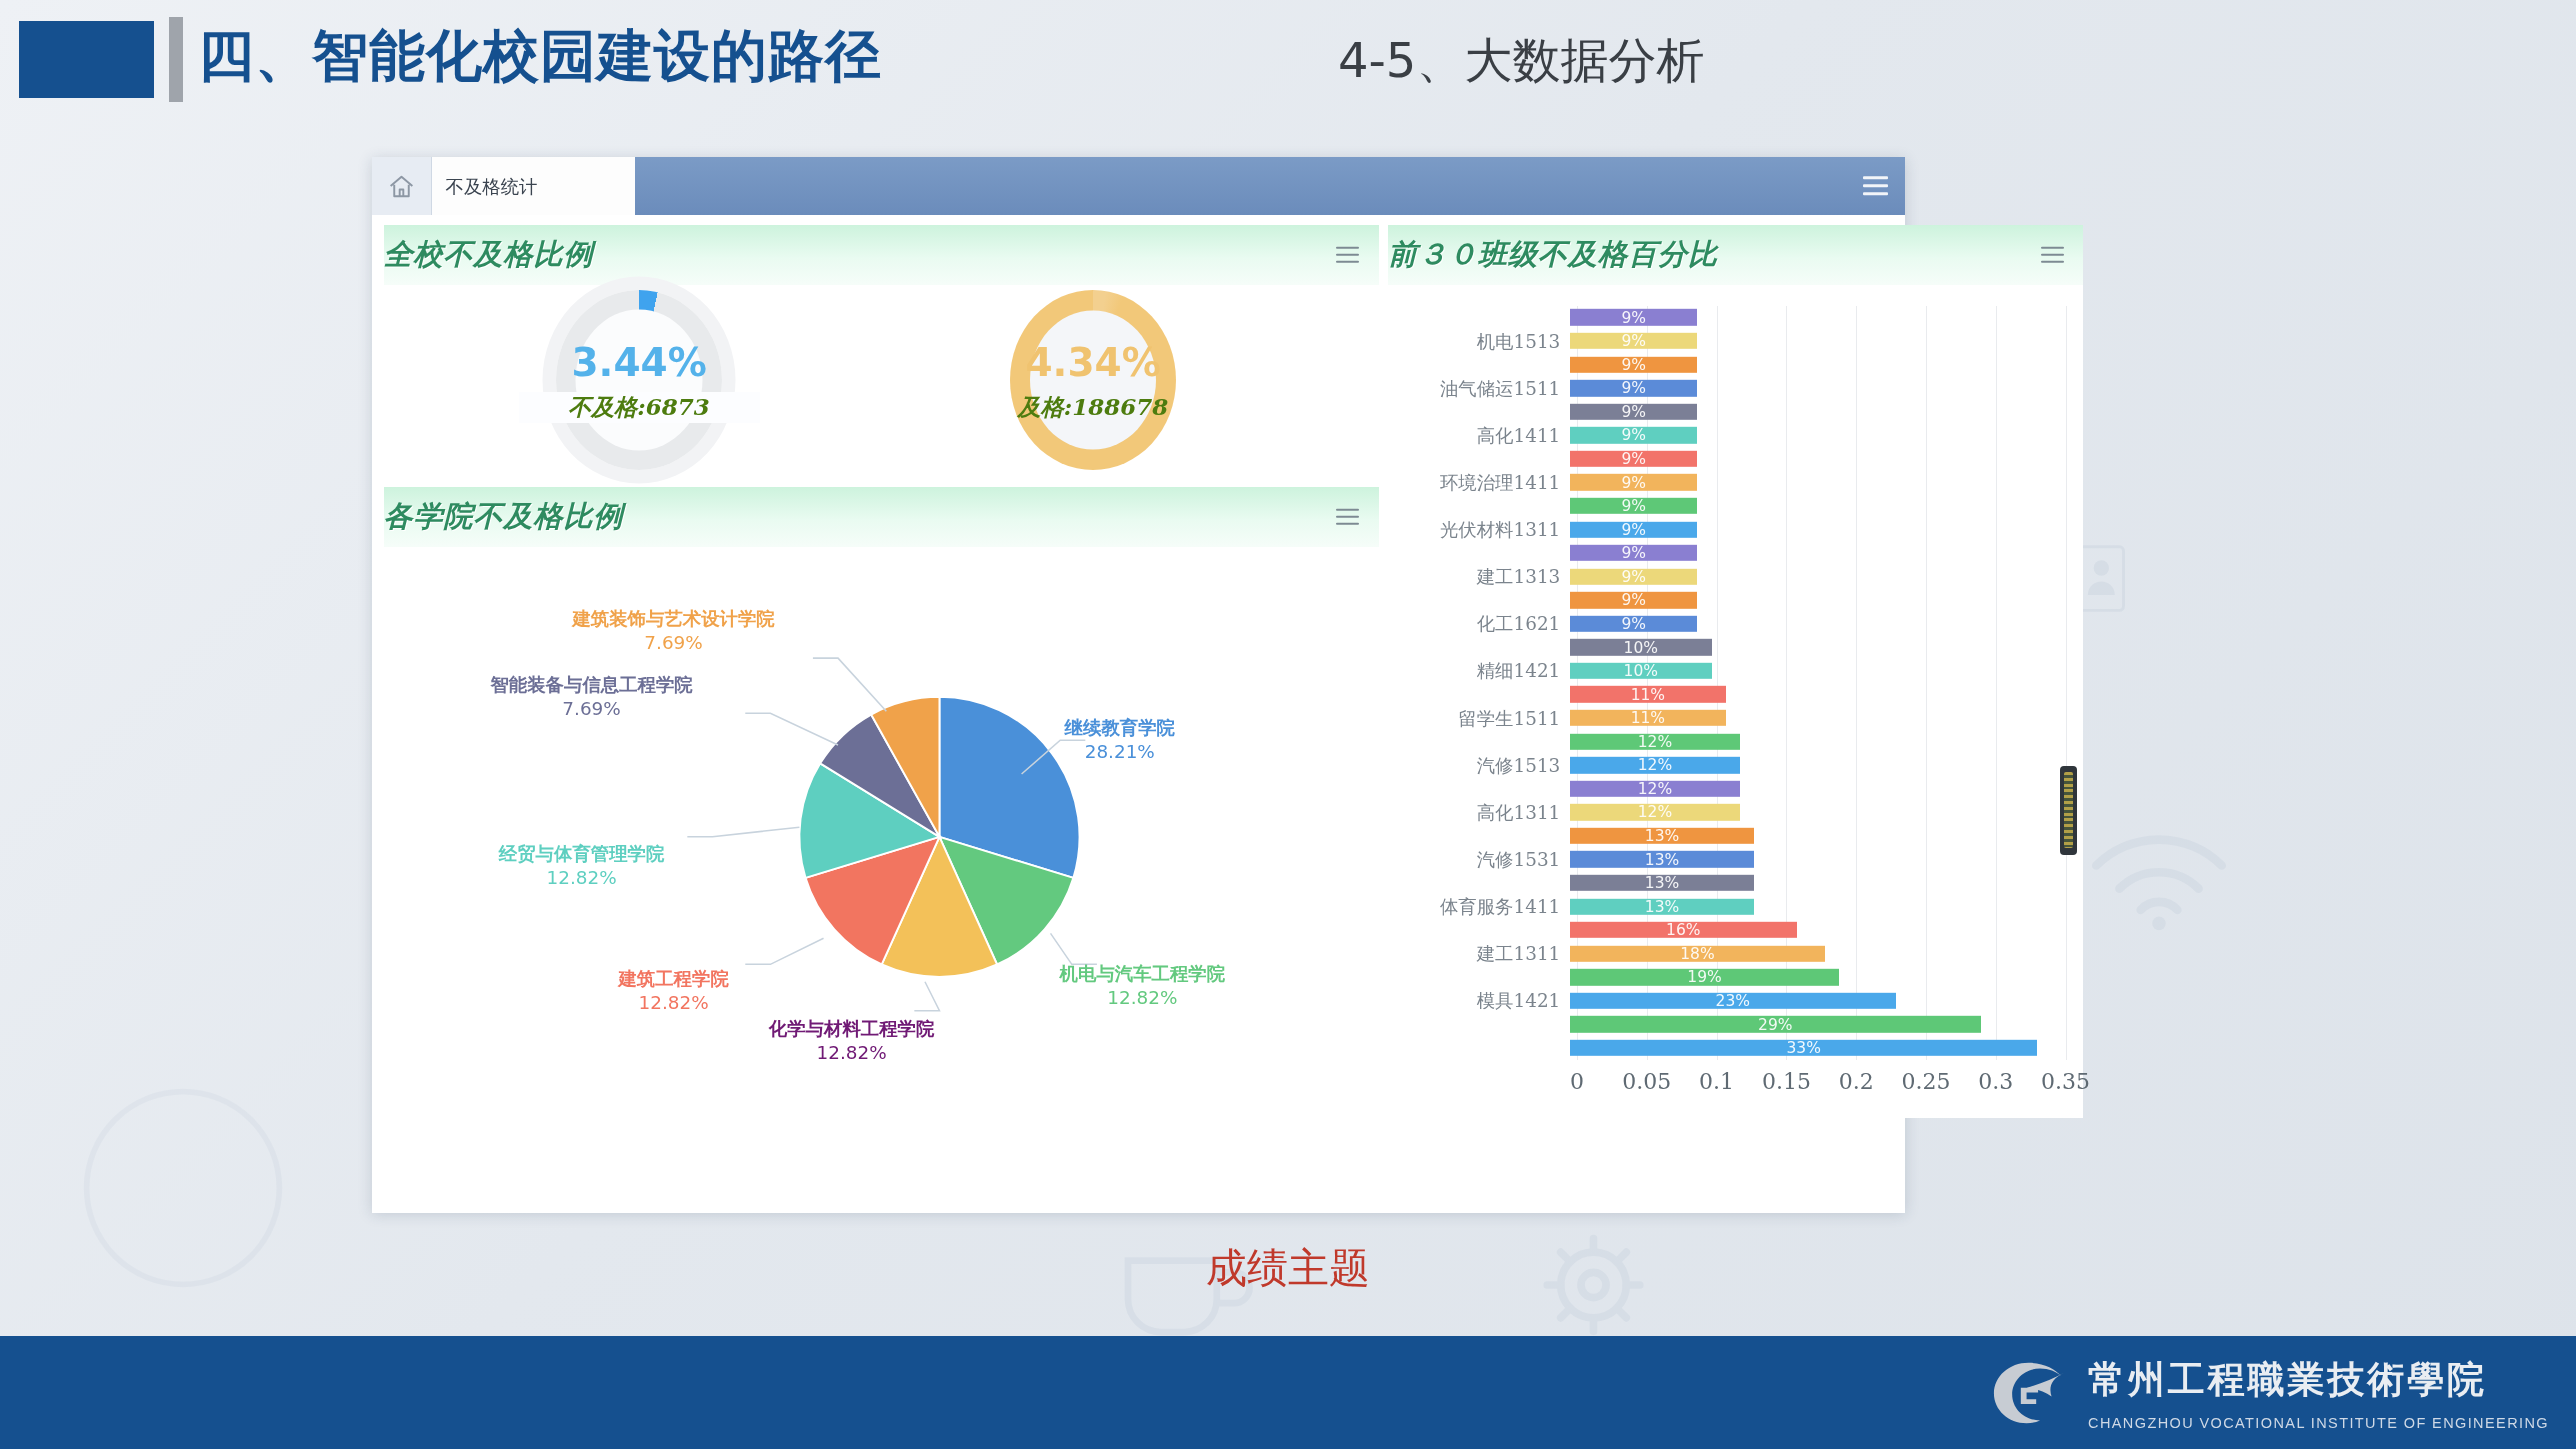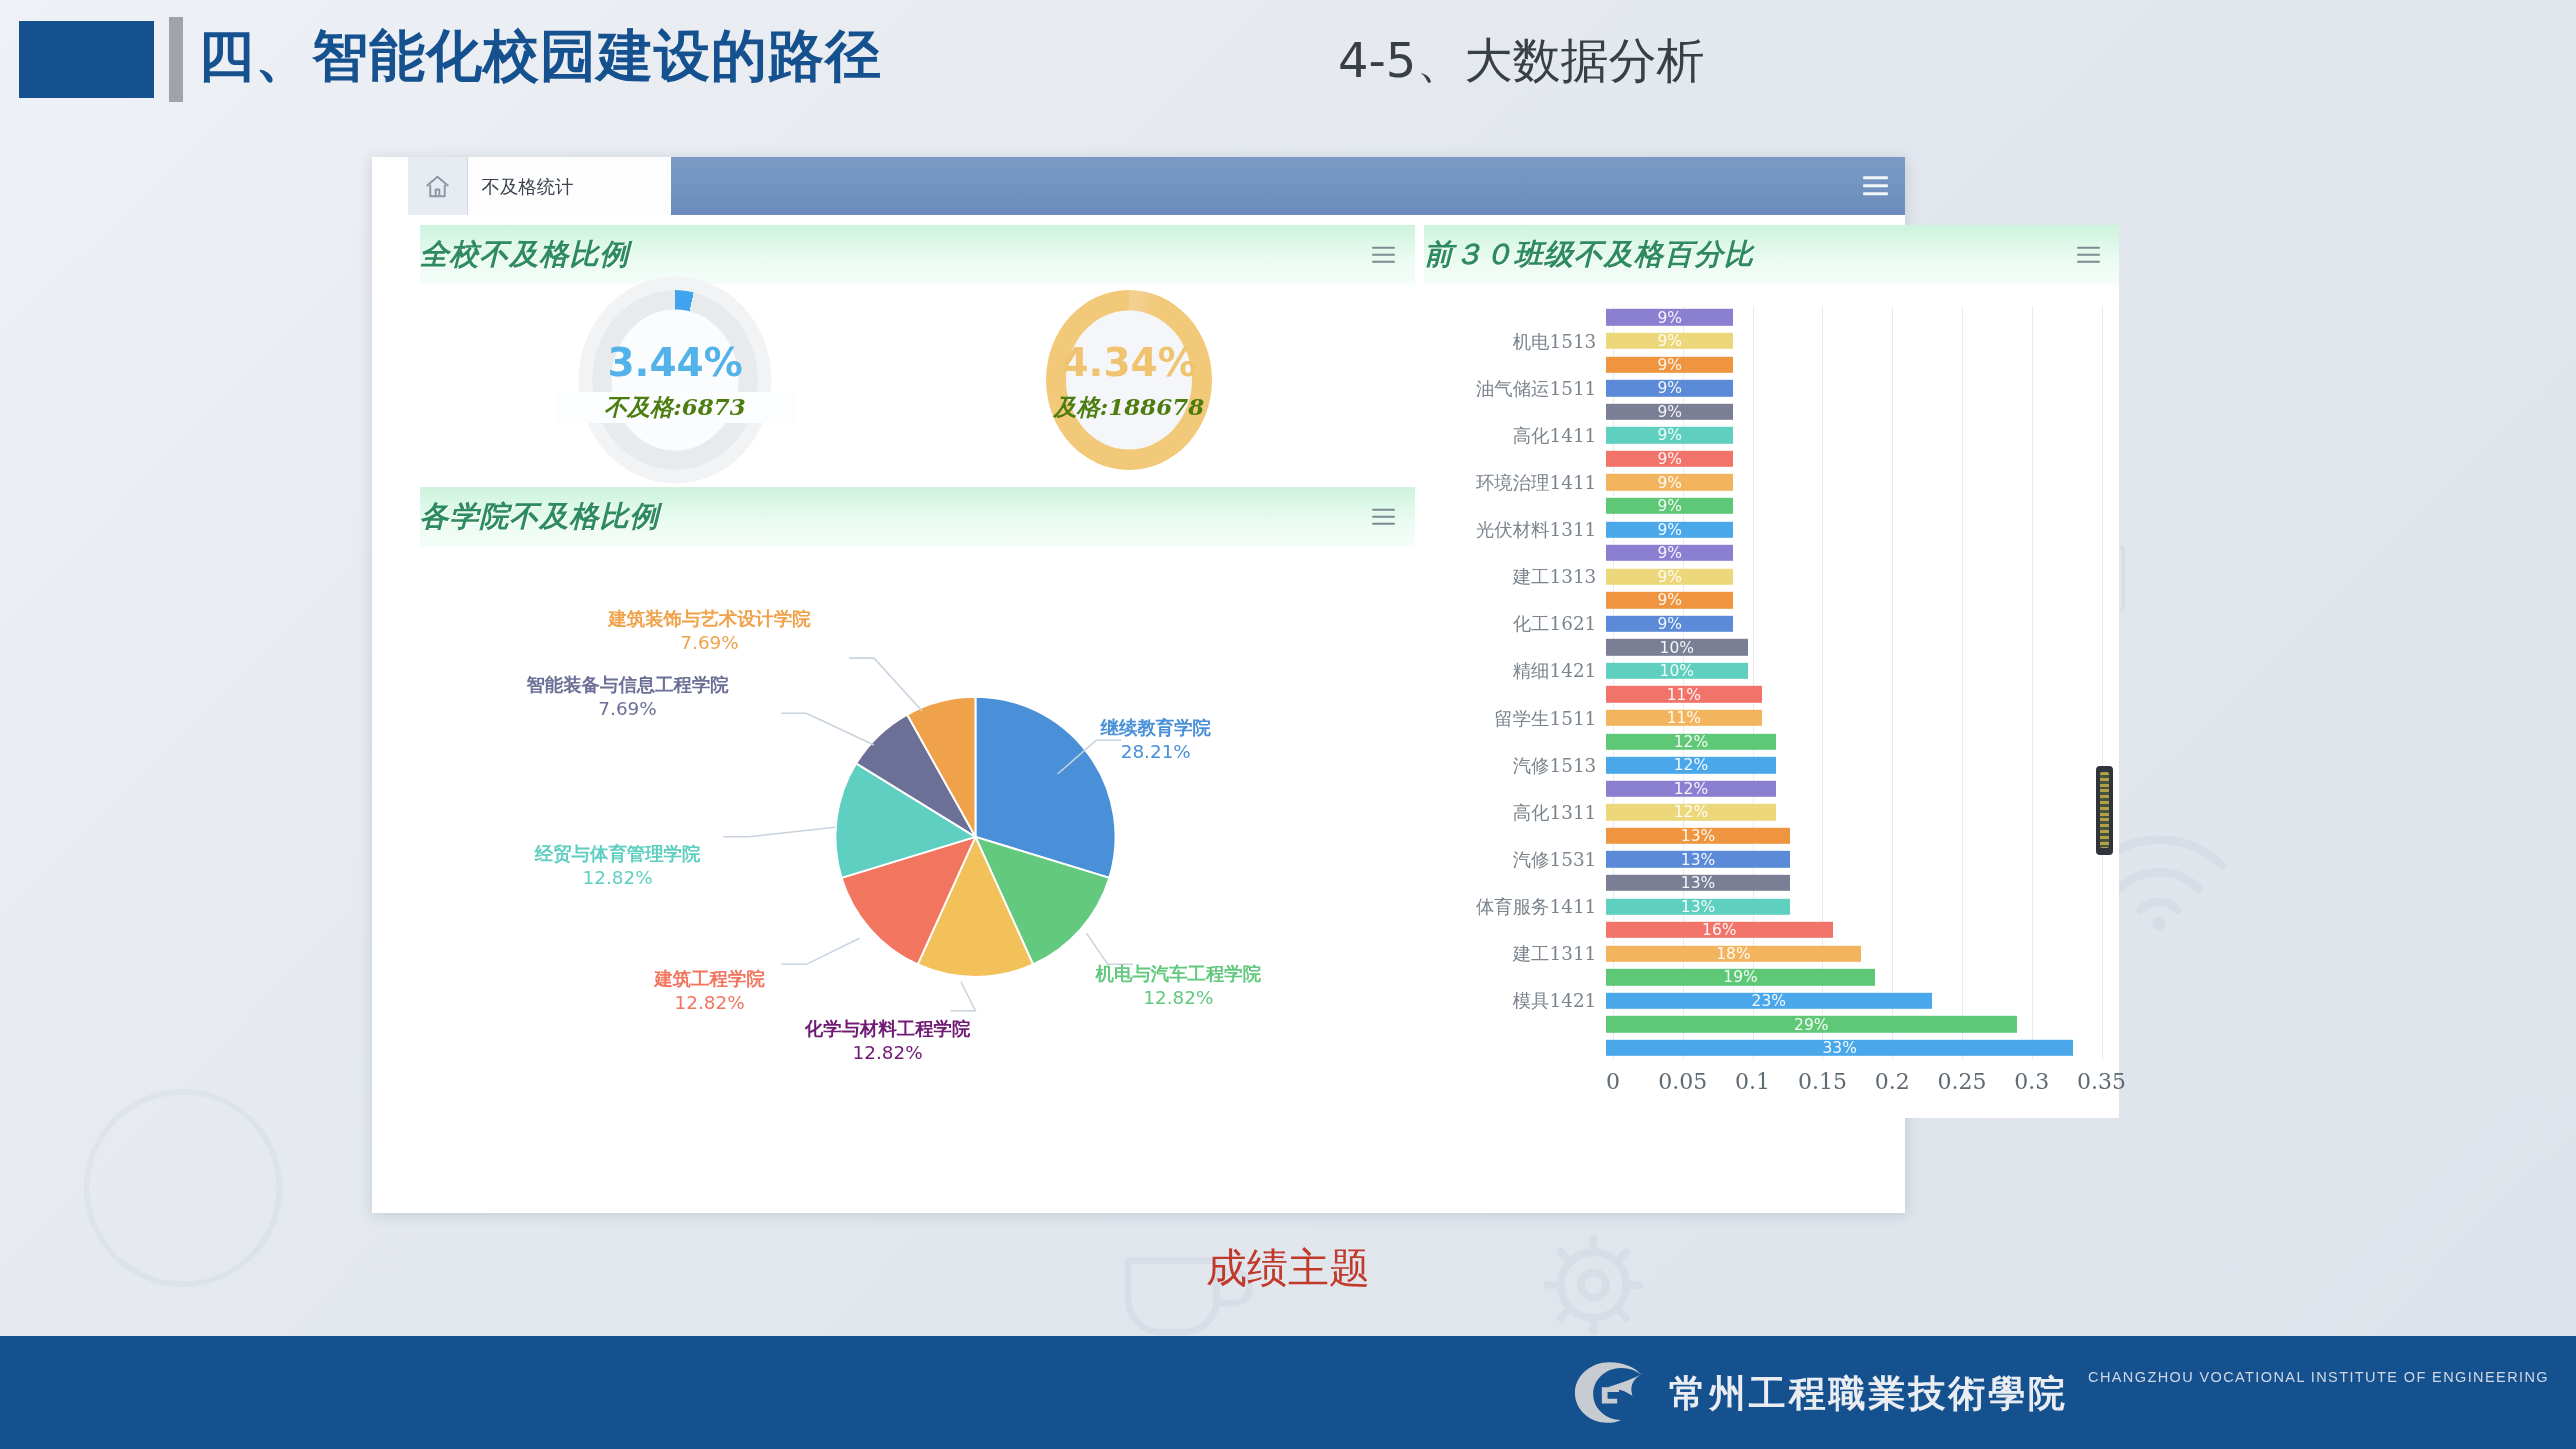--- a/index.html
+++ b/index.html
@@ -36,21 +36,20 @@
   
   .wm { position: absolute; opacity: 0.16; pointer-events: none; }
   .wm svg { display: block; }
 
   
   .app-window {
     position: absolute; left: 372px; top: 157px;
     width: 1533px; height: 1056px;
     background: #ffffff;
     box-shadow: 0 1.9px 13.5px rgba(40,60,90,0.18);
-    padding-left: 36px;
   }
   .app-topbar {
     position: relative; height: 58px;
     background: linear-gradient(180deg, #7b9bc6 0%, #6b8cbb 100%);
     display: flex; align-items: stretch;
   }
   .home-btn {
     width: 60px; background: #e7ecf3; display: flex;
     align-items: center; justify-content: center;
     border-right: 1px solid #cfd8e4;
@@ -222,21 +221,21 @@
   
   .footer {
     position: absolute; left: 0; bottom: 0; width: 100%; height: 114px;
     background: #15508f;
   }
   .footer-logo {
     position: absolute; right: 27px; top: 50%; transform: translateY(-50%);
     display: flex; align-items: center; gap: 15.5px;
   }
   .footer-mark { width: 89px; height: 73px; position: relative; }
-  .footer-texts { display: flex; flex-direction: row; gap: 20px; }
+  .footer-texts { display: flex; flex-direction: column; gap: 10px; }
   .footer-cn {
     font-family: "DejaVu Serif", serif; font-size: 37px; color: #e9edf2;
     font-weight: bold; letter-spacing: 2.9px; white-space: nowrap;
   }
   .footer-en {
     font-family: "Liberation Sans", sans-serif; font-size: 14.5px;
     color: #cfd9e6; letter-spacing: 1.4px; white-space: nowrap;
   }
 </style>
 </head>

